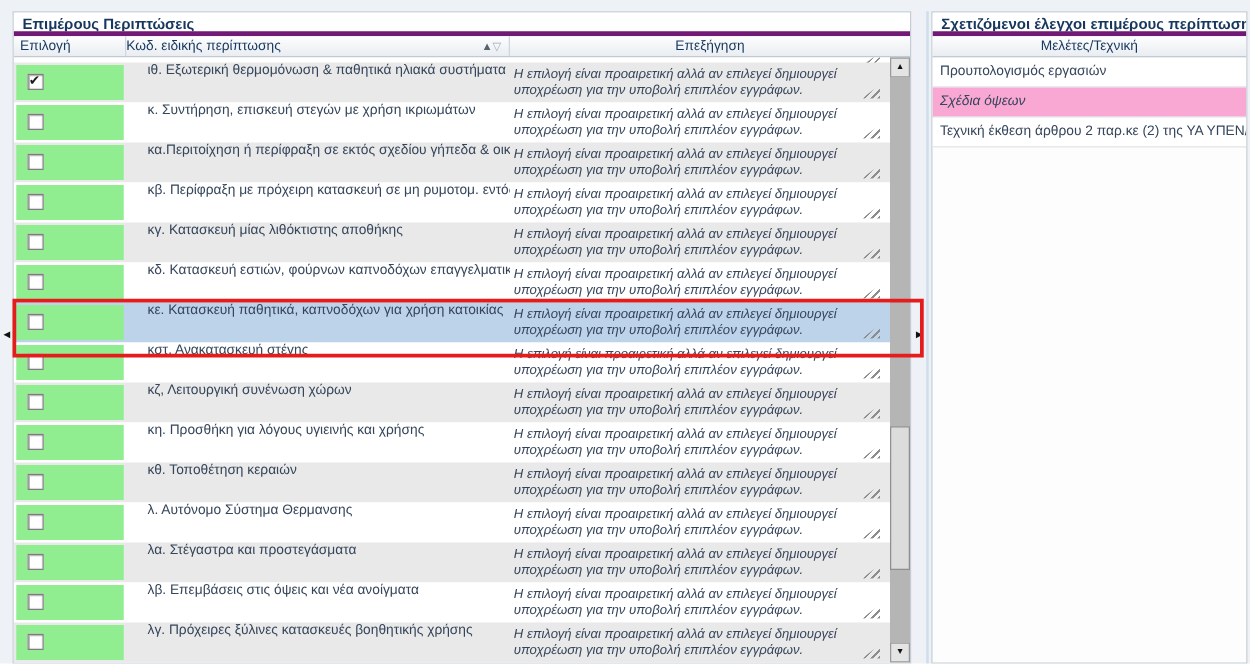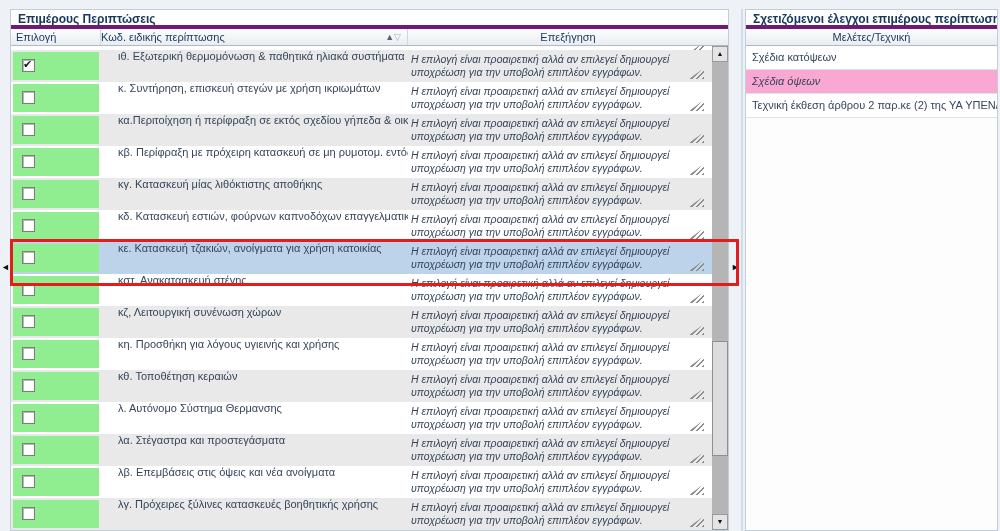--- a/index.html
+++ b/index.html
@@ -181,21 +181,21 @@
       <span class="grip"></span>
     </div>
   </div>
         <div class="case-row alt selected">
     <div class="cell-select">
       <div class="green-box">
         <span class="checkbox"></span>
       </div>
     </div>
     <div class="cell-code">
-            <span>κε. Κατασκευή τζακιών, ανοίγματα για χρήση κατοικίας</span>
+            <span>κε. Κατασκευή παθητικά, καπνοδόχων για χρήση κατοικίας</span>
           </div>
     <div class="cell-expl">
       <span>Η επιλογή είναι προαιρετική αλλά αν επιλεγεί δημιουργεί υποχρέωση για την υποβολή επιπλέον εγγράφων.</span>
       <span class="grip"></span>
     </div>
   </div>
         <div class="case-row">
     <div class="cell-select">
       <div class="green-box">
         <span class="checkbox"></span>
@@ -317,22 +317,22 @@
   </div>
 
   <span class="collapse-arrow arrow-right">►</span>
   <div class="splitter-line"></div>
 
   <div class="right-panel">
     <div class="panel-title">Σχετιζόμενοι έλεγχοι επιμέρους περίπτωσης</div>
     <div class="rp-header">Μελέτες/Τεχνική</div>
     <div>
 
-        <div class="doc-row">
-    <span>Σχέδια κατόψεων</span>
+    <div class="doc-row">
+    <span>Προυπολογισμός εργασιών</span>
   </div>
         <div class="doc-row highlighted">
     <span>Σχέδια όψεων</span>
   </div>
         <div class="doc-row">
     <span>Τεχνική έκθεση άρθρου 2 παρ.κε (2) της ΥΑ ΥΠΕΝ/ΔΑΟΚΑ/7</span>
   </div>
       </div>
   </div>
 

